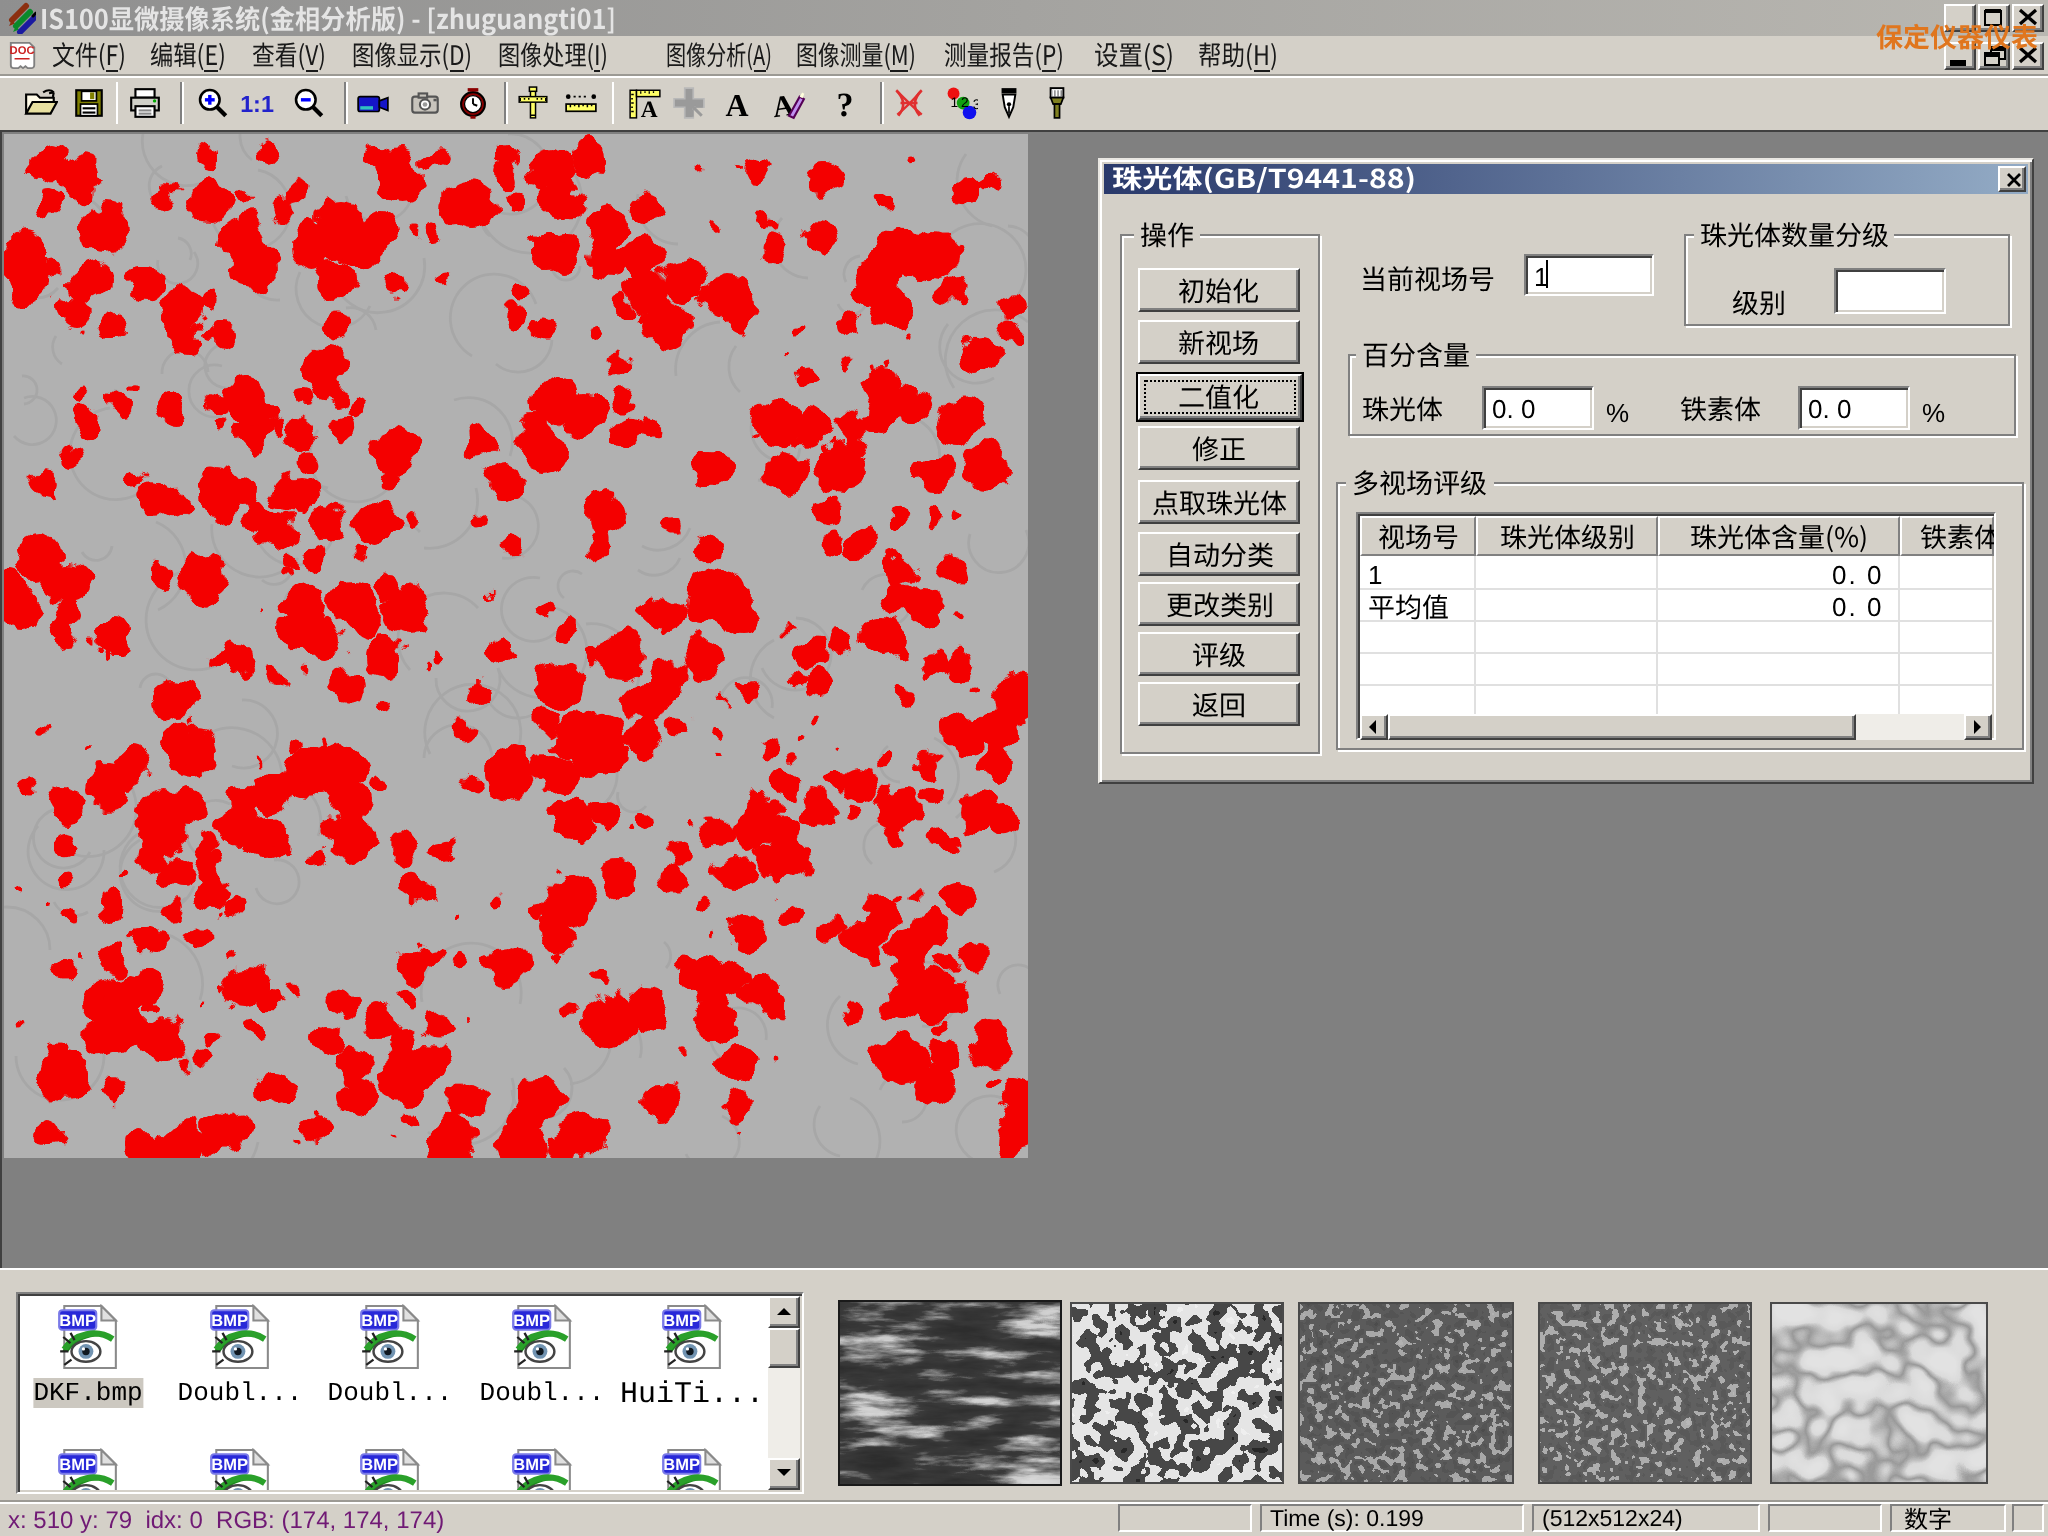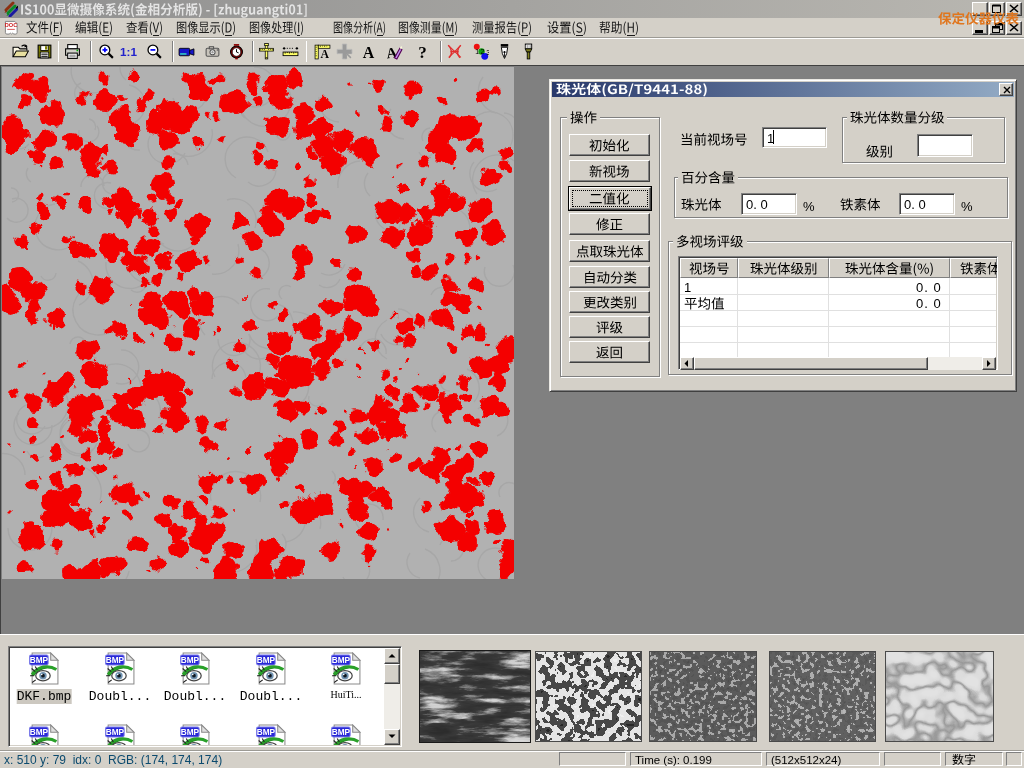--- a/index.html
+++ b/index.html
@@ -1083,21 +1083,21 @@
 <svg class="abs" style="left:255px;top:652px" width="32" height="33" viewBox="0 0 29 32" xmlns="http://www.w3.org/2000/svg">
     <use href="#bmpicon"></use>
   </svg>
 <svg class="abs" style="left:330px;top:652px" width="32" height="33" viewBox="0 0 29 32" xmlns="http://www.w3.org/2000/svg">
     <use href="#bmpicon"></use>
   </svg>
 <div class="abs" style="left:44px;top:689px;transform:translateX(-50%);background:#ccc8c0;font-family:'Liberation Mono',monospace;font-size:13px;color:#000;white-space:nowrap">DKF.bmp</div>
 <div class="abs" style="left:120px;top:689px;transform:translateX(-50%);font-family:'Liberation Mono',monospace;font-size:13px;color:#000;white-space:nowrap">Doubl...</div>
 <div class="abs" style="left:195px;top:689px;transform:translateX(-50%);font-family:'Liberation Mono',monospace;font-size:13px;color:#000;white-space:nowrap">Doubl...</div>
 <div class="abs" style="left:271px;top:689px;transform:translateX(-50%);font-family:'Liberation Mono',monospace;font-size:13px;color:#000;white-space:nowrap">Doubl...</div>
-<div class="abs" style="left:346px;top:689px;transform:translateX(-50%);font-family:Liberation Serif, serif;font-size:10px;color:#000;white-space:nowrap">HuiTi...</div>
+<div class="abs" style="left:346px;top:689px;transform:translateX(-50%);font-family:Liberation Mono, monospace;font-size:15px;color:#000;white-space:nowrap">HuiTi...</div>
 <div class="abs" style="left:28px;top:724px;width:32px;height:21px;overflow:hidden">
     <svg style="position:absolute;left:0;top:0" width="32" height="33" viewBox="0 0 29 32" xmlns="http://www.w3.org/2000/svg">
       <use href="#bmpicon"></use>
     </svg>
   </div>
 <div class="abs" style="left:104px;top:724px;width:32px;height:21px;overflow:hidden">
     <svg style="position:absolute;left:0;top:0" width="32" height="33" viewBox="0 0 29 32" xmlns="http://www.w3.org/2000/svg">
       <use href="#bmpicon"></use>
     </svg>
   </div>
@@ -1186,21 +1186,21 @@
       </feComponentTransfer>
     </filter>
     <rect width="109" height="91" filter="url(#te)"></rect>
   </svg>
 <div class="abs" style="left:535px;top:651px;width:107px;height:91px;border:1px solid #4a4a4a"></div>
 <div class="abs" style="left:649px;top:651px;width:108px;height:91px;border:1px solid #4a4a4a"></div>
 <div class="abs" style="left:769px;top:651px;width:107px;height:91px;border:1px solid #4a4a4a"></div>
 <div class="abs" style="left:885px;top:651px;width:109px;height:91px;border:1px solid #4a4a4a"></div>
 <div class="abs" style="left:531px;top:743px;width:0px;height:0px"></div>
 <div class="abs" style="left:0;top:750px;width:1024px;height:18px;background:#d4d0c8;border-top:1px solid #9c9a94;box-shadow:inset 0 1px 0 #fff"></div>
-<div class="abs" style="left:4px;top:753px;font-size:12px;color:#0c4a6e">x: 510 y: 79&nbsp; idx: 0&nbsp; RGB: (174, 174, 174)</div>
+<div class="abs" style="left:4px;top:753px;font-size:12px;color:#701a75">x: 510 y: 79&nbsp; idx: 0&nbsp; RGB: (174, 174, 174)</div>
 <div class="abs" style="left:559px;top:752px;width:67px;height:14px;border-top:1px solid #808080;border-left:1px solid #808080;border-bottom:1px solid #fff;border-right:1px solid #fff"></div>
 <div class="abs" style="left:630px;top:752px;width:132px;height:14px;border-top:1px solid #808080;border-left:1px solid #808080;border-bottom:1px solid #fff;border-right:1px solid #fff"></div>
 <div class="abs" style="left:635px;top:753.5px;font-size:11.5px;color:#000">Time (s): 0.199</div>
 <div class="abs" style="left:766px;top:752px;width:114px;height:14px;border-top:1px solid #808080;border-left:1px solid #808080;border-bottom:1px solid #fff;border-right:1px solid #fff"></div>
 <div class="abs" style="left:771px;top:753.5px;font-size:11.5px;color:#000">(512x512x24)</div>
 <div class="abs" style="left:884px;top:752px;width:57px;height:14px;border-top:1px solid #808080;border-left:1px solid #808080;border-bottom:1px solid #fff;border-right:1px solid #fff"></div>
 <div class="abs" style="left:945px;top:752px;width:58px;height:14px;border-top:1px solid #808080;border-left:1px solid #808080;border-bottom:1px solid #fff;border-right:1px solid #fff"></div>
 <svg style="position:absolute;left:952.0px;top:752.0px" width="26" height="16" xmlns="http://www.w3.org/2000/svg">
     <path d="M5.3 2.1C5.1 2.6 4.7 3.3 4.4 3.7L5.0 4.0C5.3 3.6 5.7 3.0 6.1 2.5ZM1.1 2.5C1.4 3.0 1.7 3.6 1.8 4.1L2.5 3.8C2.4 3.3 2.1 2.7 1.7 2.2ZM4.9 8.9C4.6 9.5 4.3 10.0 3.8 10.5C3.3 10.3 2.9 10.0 2.4 9.8C2.6 9.6 2.8 9.2 3.0 8.9ZM1.3 10.2C1.9 10.4 2.6 10.7 3.2 11.0C2.4 11.6 1.5 11.9 0.5 12.2C0.6 12.3 0.8 12.6 0.9 12.9C2.0 12.6 3.0 12.1 3.9 11.4C4.3 11.6 4.7 11.9 4.9 12.1L5.5 11.5C5.2 11.3 4.9 11.1 4.5 10.9C5.1 10.2 5.6 9.3 5.9 8.3L5.4 8.1L5.3 8.1H3.3L3.6 7.5L2.8 7.4C2.7 7.6 2.6 7.9 2.5 8.1H0.8V8.9H2.1C1.8 9.4 1.6 9.8 1.3 10.2ZM3.1 1.9V4.2H0.6V4.9H2.8C2.2 5.7 1.3 6.4 0.5 6.8C0.6 6.9 0.9 7.3 1.0 7.5C1.7 7.1 2.5 6.4 3.1 5.7V7.2H3.9V5.5C4.5 5.9 5.2 6.5 5.5 6.8L6.0 6.1C5.7 5.9 4.7 5.3 4.1 4.9H6.4V4.2H3.9V1.9ZM7.5 2.0C7.2 4.1 6.7 6.1 5.8 7.4C6.0 7.5 6.3 7.8 6.5 8.0C6.8 7.5 7.0 7.0 7.3 6.4C7.5 7.6 7.9 8.7 8.3 9.6C7.7 10.8 6.7 11.6 5.4 12.3C5.6 12.4 5.8 12.8 5.9 13.0C7.1 12.3 8.1 11.5 8.8 10.5C9.4 11.5 10.1 12.3 11.1 12.9C11.2 12.6 11.5 12.3 11.7 12.1C10.7 11.6 9.9 10.7 9.3 9.6C9.9 8.4 10.3 6.9 10.6 5.1H11.4V4.2H8.0C8.1 3.6 8.3 2.9 8.4 2.1ZM9.7 5.1C9.5 6.5 9.2 7.7 8.8 8.7C8.3 7.6 8.0 6.4 7.8 5.1Z M17.5 7.6V8.4H12.8V9.3H17.5V11.8C17.5 12.0 17.5 12.1 17.2 12.1C17.0 12.1 16.2 12.1 15.4 12.0C15.6 12.3 15.8 12.7 15.8 12.9C16.8 12.9 17.5 12.9 17.9 12.8C18.3 12.6 18.5 12.4 18.5 11.9V9.3H23.2V8.4H18.5V8.0C19.5 7.4 20.6 6.6 21.3 5.8L20.7 5.3L20.5 5.4H14.8V6.2H19.6C19.0 6.8 18.2 7.3 17.5 7.6ZM17.1 2.1C17.3 2.4 17.5 2.8 17.7 3.2H13.0V5.7H13.8V4.0H22.1V5.7H23.0V3.2H18.8C18.6 2.8 18.3 2.2 18.0 1.8Z" fill="#000"></path>
   </svg>

